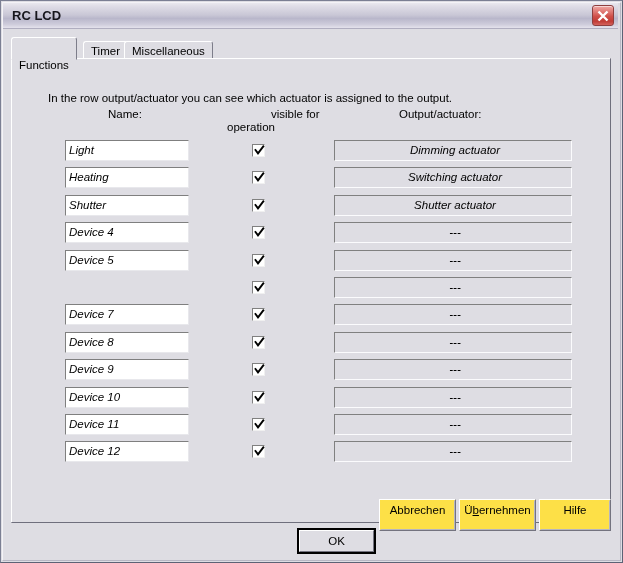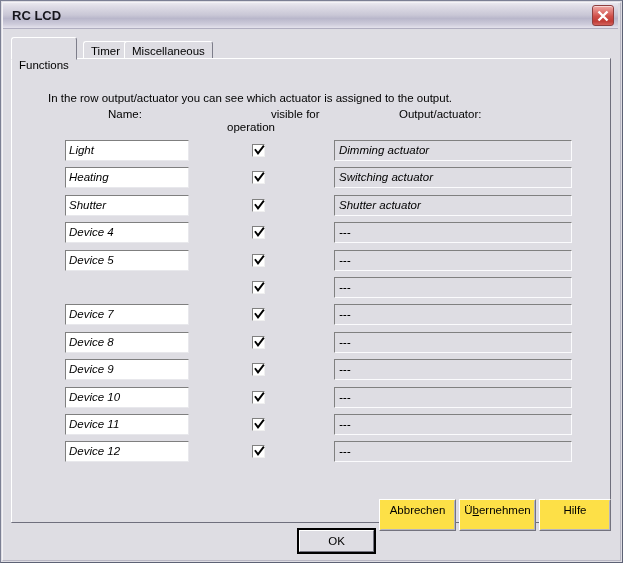--- a/index.html
+++ b/index.html
@@ -209,20 +209,21 @@
     border: 1px solid #808080;
     border-right-color: #fbfbfd;
     border-bottom-color: #fbfbfd;
     font-family: "Liberation Sans", sans-serif;
     font-size: 11.5px;
     line-height: 19px;
     padding: 0 0 16px 4px;
     color: #000;
     white-space: nowrap;
     overflow: hidden;
+    text-align: center;
   }
   .out-field::after {
     content: "";
     position: absolute;
     left: -1px; top: -1px; right: -1px; bottom: -1px;
     border: 1px solid transparent;
     border-top-color: #58585e;
     border-left-color: #58585e;
     pointer-events: none;
   }

